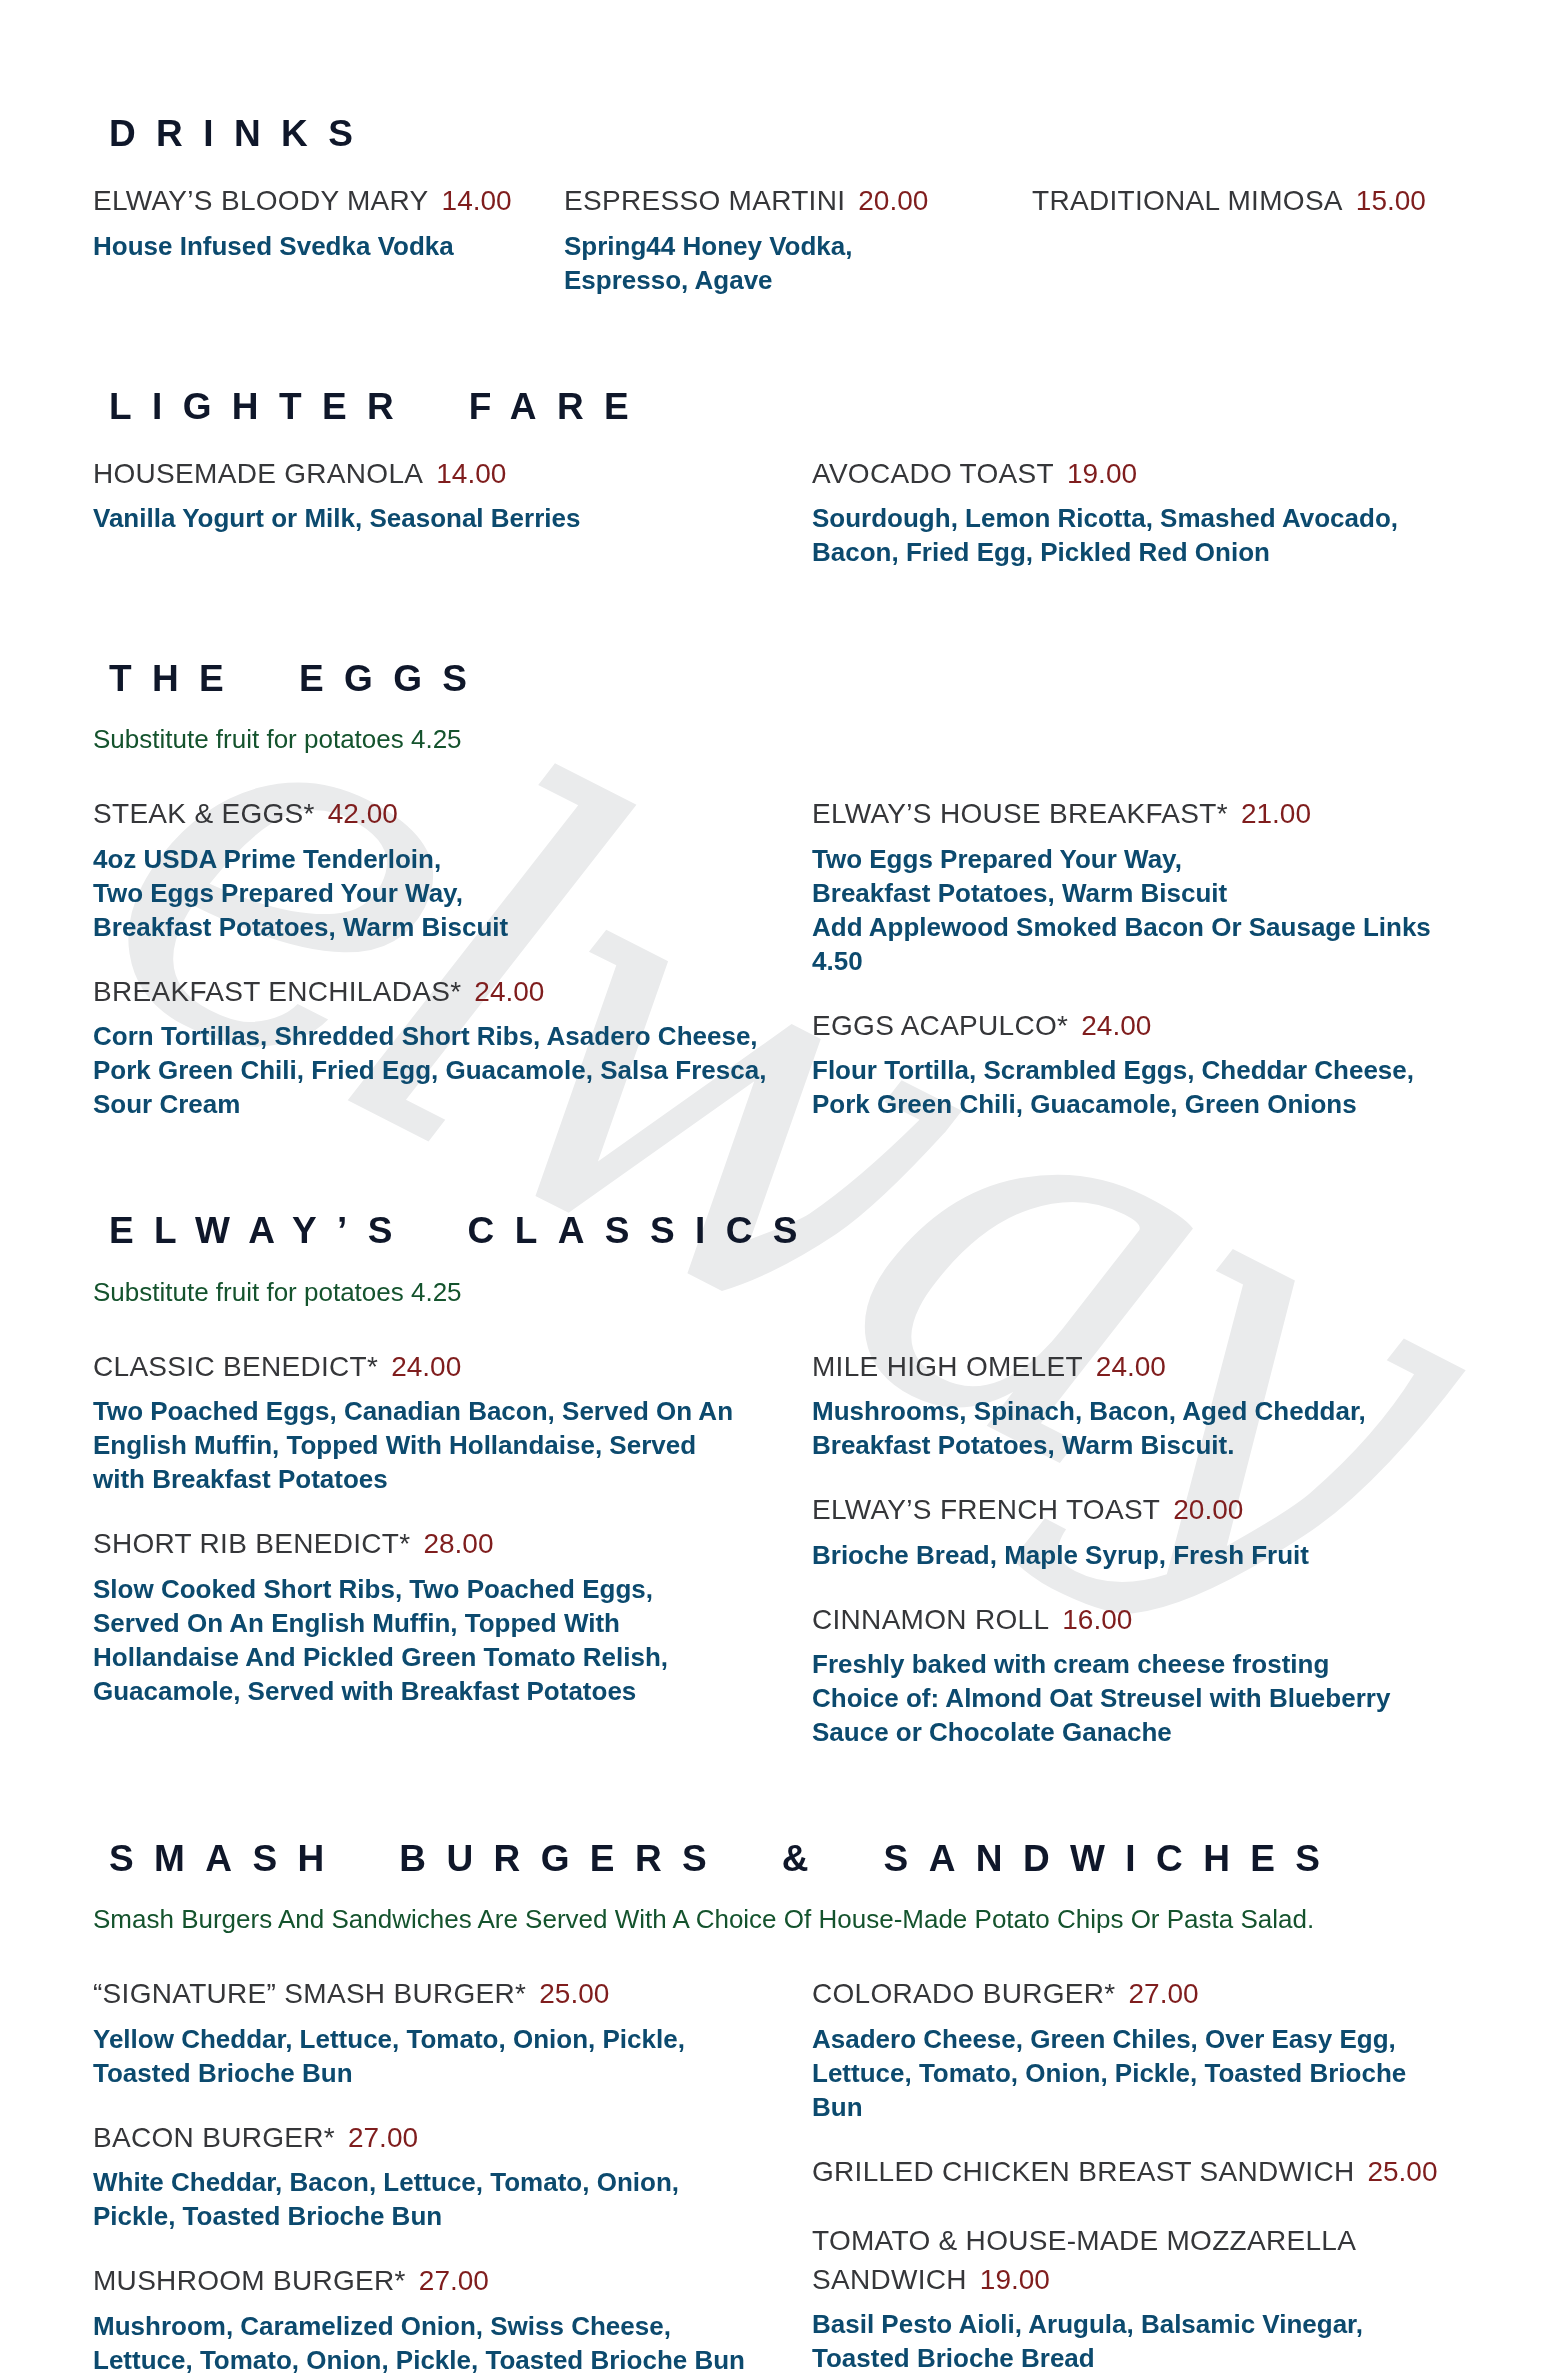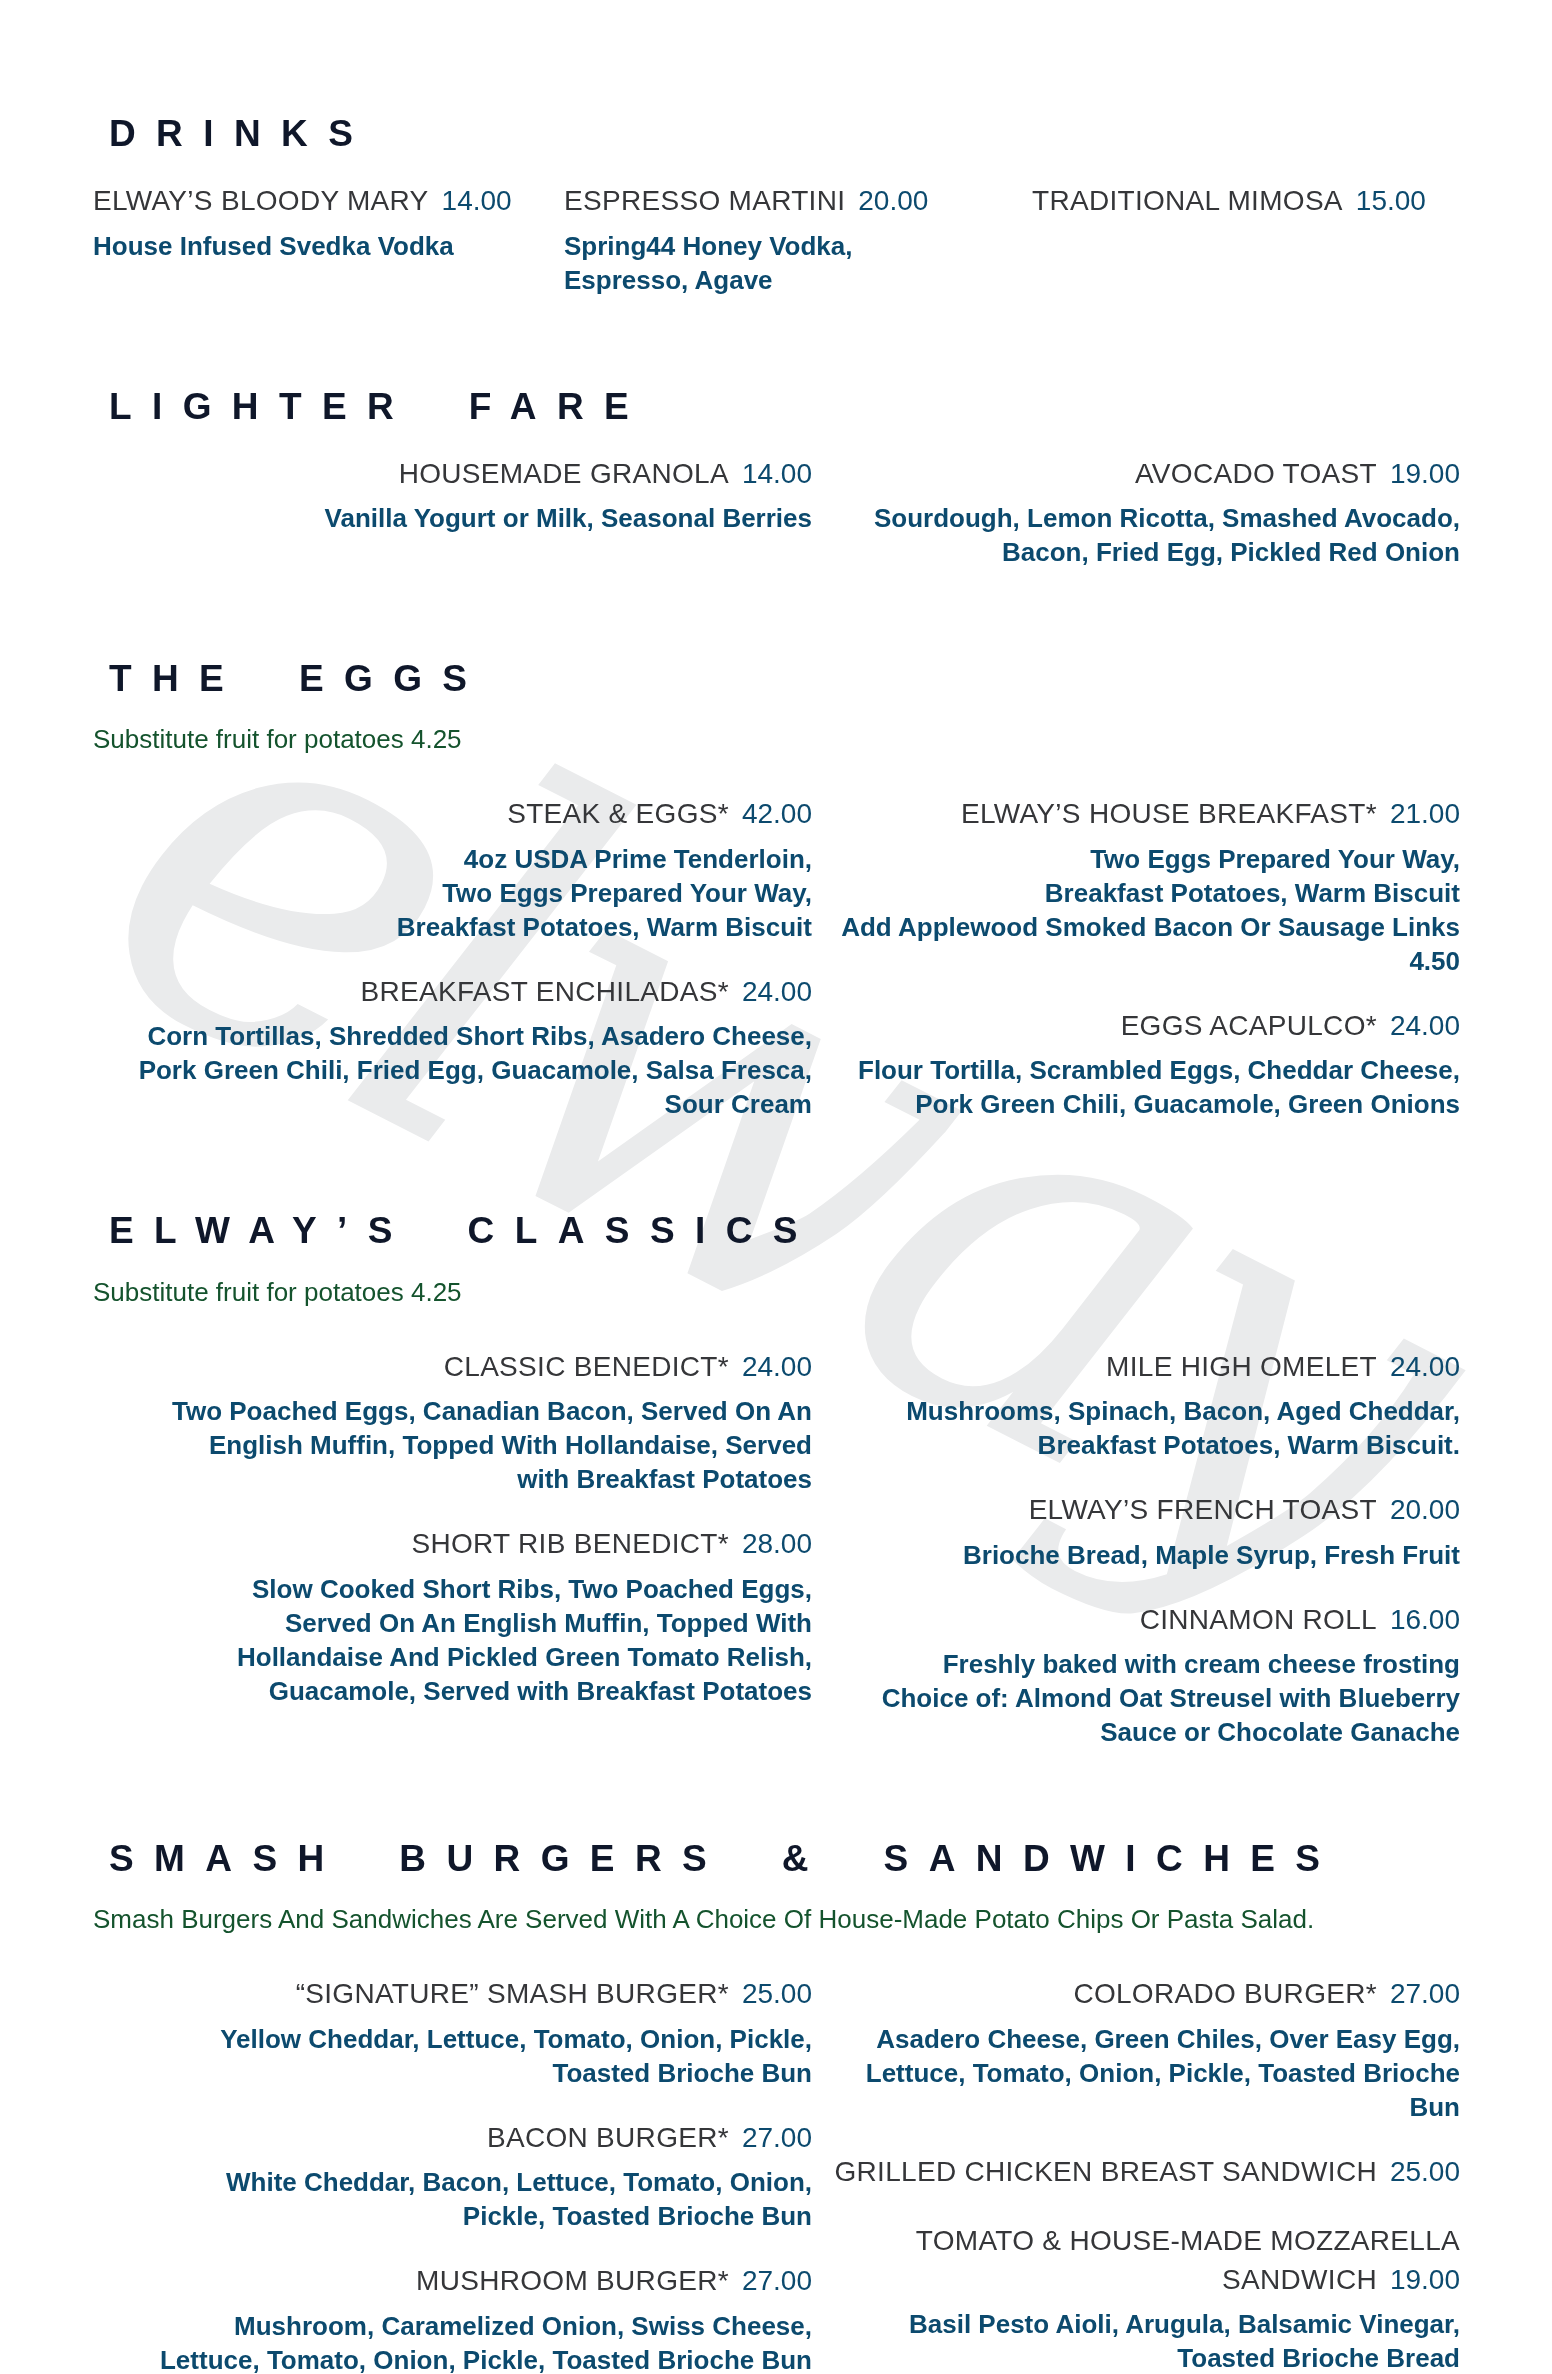--- a/index.html
+++ b/index.html
@@ -36,35 +36,35 @@
     letter-spacing:20.4px;
     word-spacing:24px;
     color:#0f172a;
     margin:0 0 28px 16px;
   }
   .section-note{
     font-size:26px;
     color:#14532d;
     margin:-3.7px 0 41px 0;
   }
-  .grid-2{display:grid;grid-template-columns:719px auto;align-items:start;text-align:right;}
+  .grid-2{display:grid;grid-template-columns:719px auto;align-items:start;}
   .grid-3{display:grid;grid-template-columns:471px 468px auto;align-items:start;}
   .item{margin-bottom:30px;}
   .item-head{line-height:35px;}
   .item-name{
     font-size:28px;
     font-weight:normal;
     color:#353639;
     letter-spacing:0.3px;
     white-space:pre-line;
   }
   .item-price{
     font-size:28px;
     font-weight:400;
-    color:#0c4a6e;
+    color:#7f1d1d;
     margin-left:13px;
   }
   .item-desc{
     font-size:26px;
     line-height:34px;
     color:#0c4a6e;
     white-space:pre-line;
     margin-top:6.5px;
     font-weight:bold;
   }

